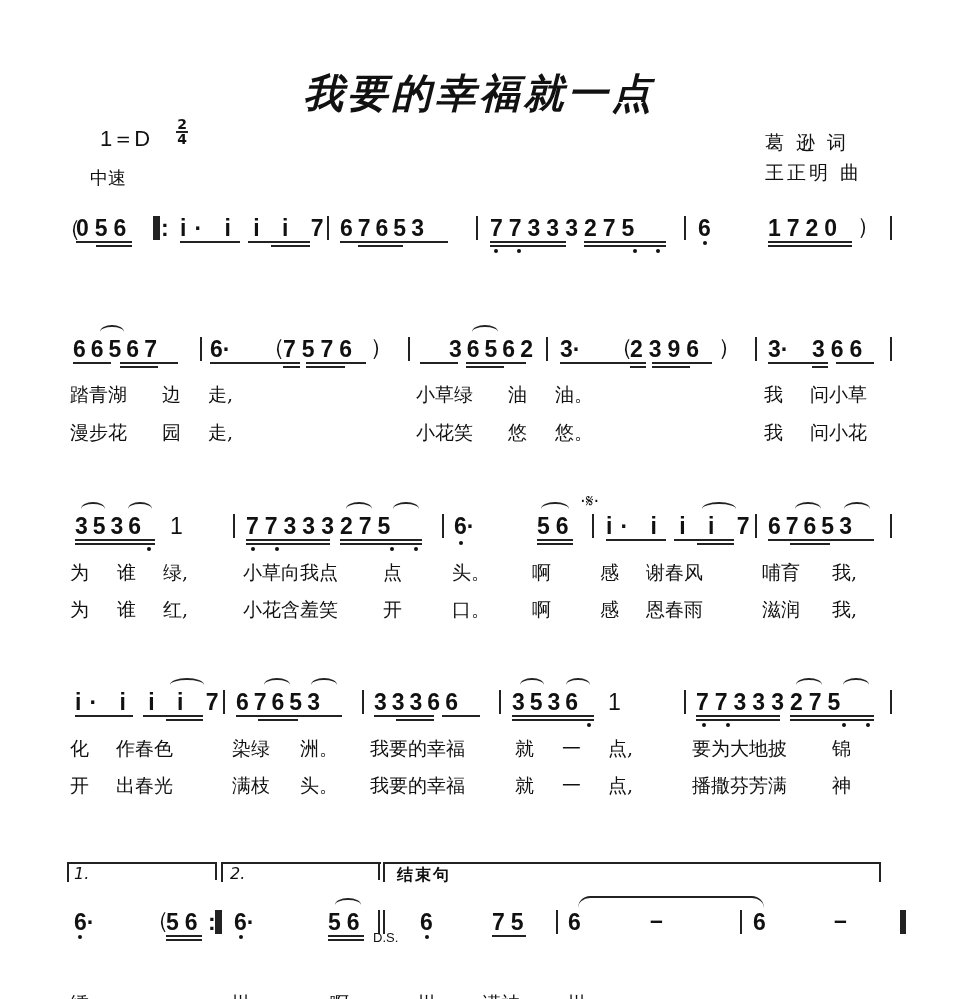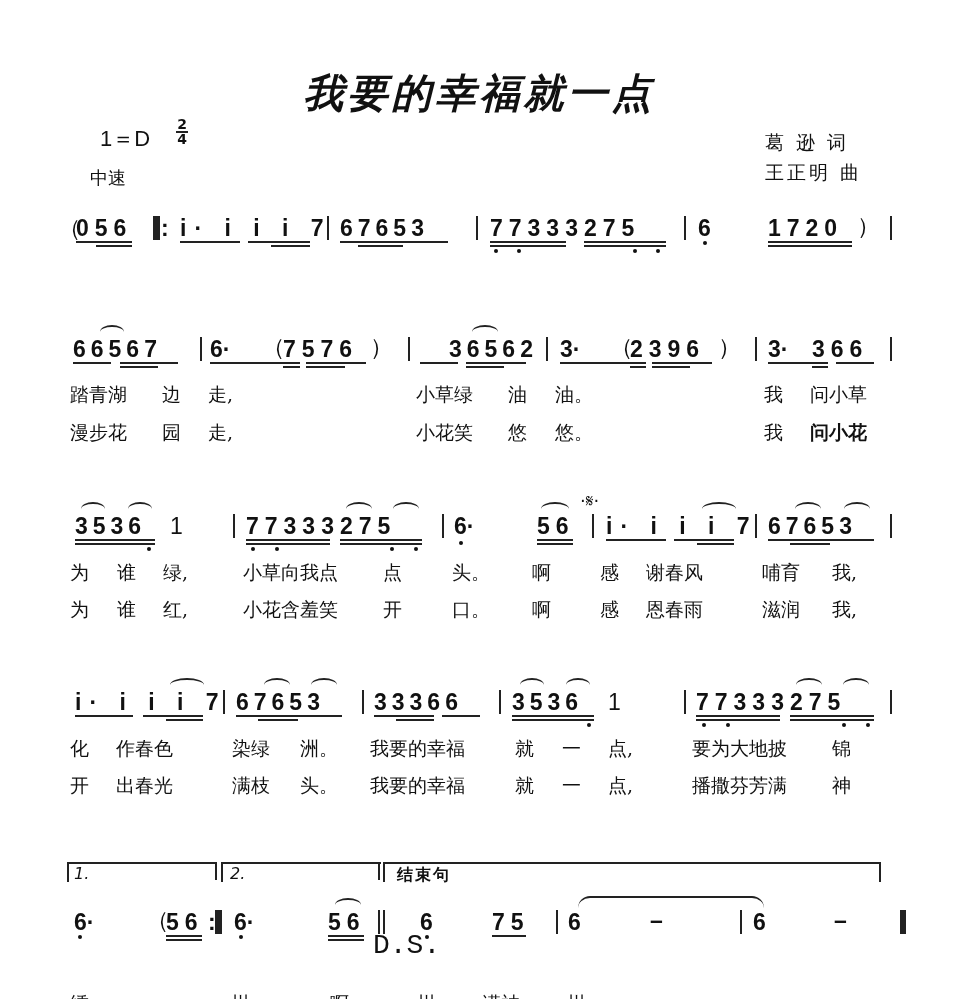--- a/index.html
+++ b/index.html
@@ -23,21 +23,21 @@
   }
   .bar { position:absolute; width:2px; height:24px; background:#222; }
   .dbl { position:absolute; width:6px; height:24px; border-left:2px solid #222; border-right:5px solid #222; box-sizing:border-box; }
   .ul { position:absolute; height:0; border-top:2px solid #222; }
   .dot { position:absolute; width:4px; height:4px; border-radius:50%; background:#111; }
   .slur { position:absolute; height:12px; border-top:2px solid #222; border-radius:50% 50% 0 0; }
   .lyric { font-family:"DejaVu Serif","Liberation Serif",serif; font-size:19px; position:absolute; white-space:nowrap; }
   .box { position:absolute; border-top:2px solid #222; border-left:2px solid #222; height:18px; }
   .boxr { position:absolute; border-top:2px solid #222; border-right:2px solid #222; height:18px; }
   .small { font-size:16px; font-style:italic; }
-  .ds { font-family:Liberation Mono, monospace; font-size:28px; }
+  .ds { font-family:Liberation Sans, sans-serif; font-size:13px; }
   .clip { position:absolute; height:8px; overflow:hidden; }
 </style>
 </head>
 <body>
 
 <div class="abs title">我要的幸福就一点</div>
 
 <div class="abs key" style="left:100px;top:124px;">1＝D</div>
 <div class="abs" style="left:176px;top:118px;line-height:13px;font-size:14px;font-weight:bold;text-align:center;">2<br><span style="display:block;border-top:2px solid #222;width:12px;margin:0 auto;"></span>4</div>
 <div class="abs meta" style="left:90px;top:166px;">中速</div>
@@ -126,21 +126,21 @@
   <span class="lyric" style="left:764px;top:382px;">我</span>
   <span class="lyric" style="left:810px;top:382px;">问小草</span>
 
   <span class="lyric" style="left:70px;top:420px;">漫步花</span>
   <span class="lyric" style="left:162px;top:420px;">园</span>
   <span class="lyric" style="left:208px;top:420px;">走,</span>
   <span class="lyric" style="left:416px;top:420px;">小花笑</span>
   <span class="lyric" style="left:508px;top:420px;">悠</span>
   <span class="lyric" style="left:555px;top:420px;">悠。</span>
   <span class="lyric" style="left:764px;top:420px;">我</span>
-  <span class="lyric" style="left:810px;top:420px;font-weight:bold;">问小花</span>
+  <span class="lyric" style="left:810px;top:420px;">问小花</span>
 </div>
 
 <div>
   <span class="note" style="left:75px;top:514px;letter-spacing:5px;">3536</span>
   <span class="note" style="left:170px;top:514px;font-weight:normal;">1</span>
   <div class="ul" style="left:75px;top:539px;width:80px;"></div>
   <div class="ul" style="left:75px;top:543px;width:80px;"></div>
   <div class="dot" style="left:147px;top:547px;"></div>
   <div class="slur" style="left:81px;top:502px;width:24px;"></div>
   <div class="slur" style="left:128px;top:502px;width:24px;"></div>

